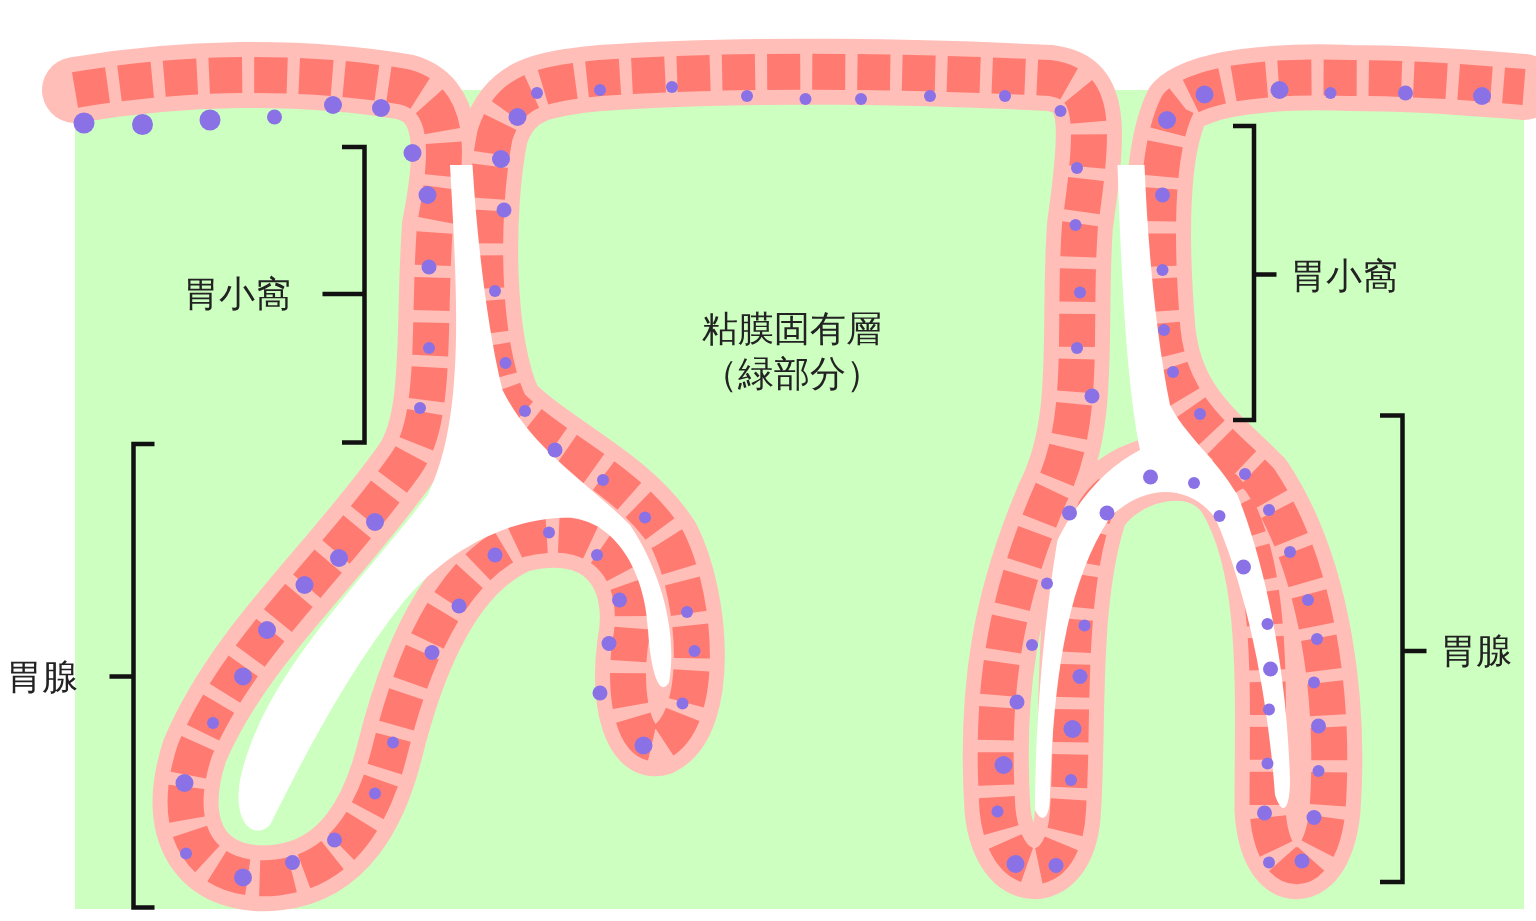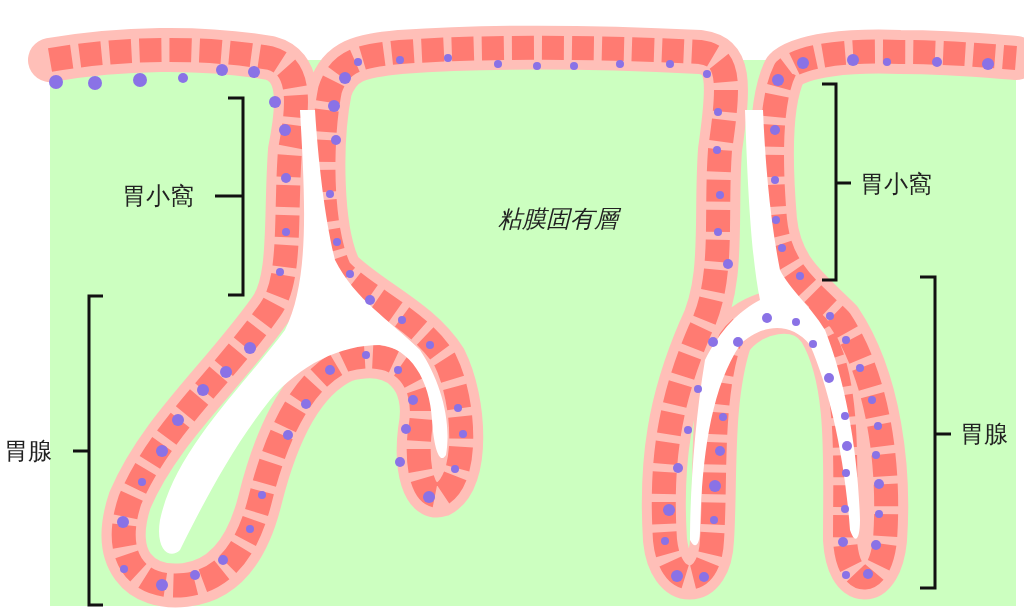--- a/index.html
+++ b/index.html
@@ -1,21 +1,21 @@
 <!DOCTYPE html>
 <html><head>
   <meta charset="utf-8">
   <style>
     html, body { margin: 0; padding: 0; background: #ffffff; }
     body { width: 1024px; height: 614px; position: relative; overflow: hidden;
            font-family: "DejaVu Sans", sans-serif; }
     #diagram { position: absolute; left: 0; top: 0; width: 1024px; height: 614px; }
     .label { position: absolute; font-family: "DejaVu Sans", sans-serif; color: #222222;
              font-size: 24px; line-height: 30px; white-space: nowrap; }
-    .center-label { text-align: right; font-style: italic; }
+    .center-label { text-align: left; }
   </style>
 </head>
 <body>
 
 <svg id="diagram" viewBox="0 0 1024 614" xmlns="http://www.w3.org/2000/svg">
 
   <rect x="50" y="60" width="966" height="546" fill="#ccffc0"></rect>
 
   <g fill="none" stroke="#ffbfb8" stroke-linecap="round" stroke-linejoin="round">
 
@@ -150,15 +150,16 @@
   <g fill="none" stroke="#111111" stroke-width="3">
     <path d="M920,277 L935,277 L935,588 L920,588"></path>
       <path d="M935,434 L951,434"></path>
   </g>
 </svg>
 
 <div class="label" style="left:122px; top:181px;">胃小窩</div>
 <div class="label" style="left:4px; top:436px;">胃腺</div>
 <div class="label center-label" style="left:468px; top:204px; width:150px;">
   <div>粘膜固有層</div>
+  <div>（緑部分）</div>
 </div>
 <div class="label" style="left:860px; top:169px;">胃小窩</div>
 <div class="label" style="left:960px; top:419px;">胃腺</div>
 
 </body></html>

